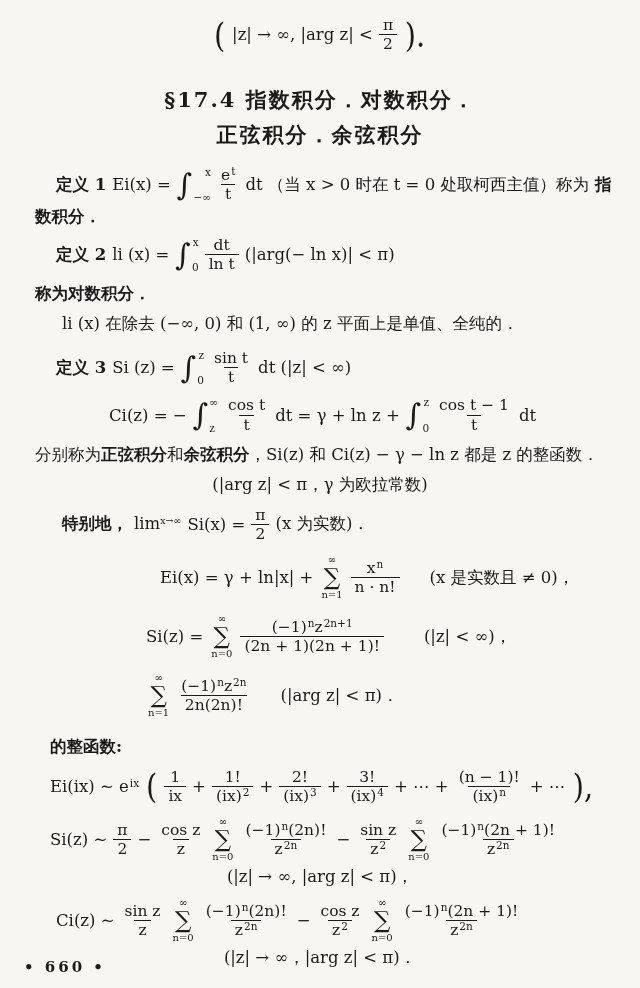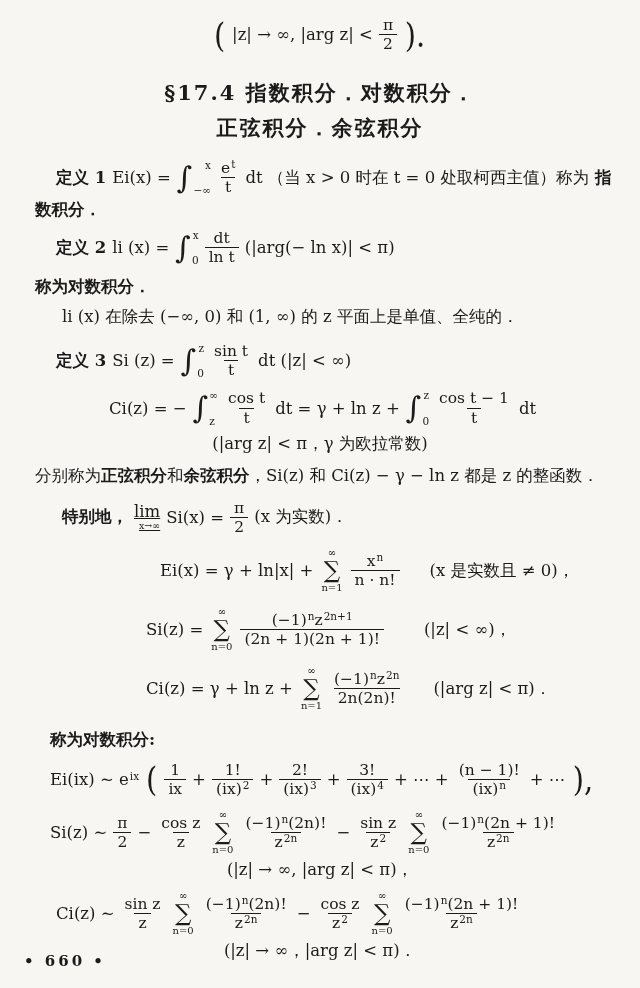--- a/index.html
+++ b/index.html
@@ -36,28 +36,28 @@
   .intg { display:inline-flex; align-items:center; }
   .isym { font-size:30px; line-height:1; font-weight:400; }
   .ilims { display:inline-flex; flex-direction:column; justify-content:space-between; height:36px; font-size:10.5px; line-height:1; margin-left:1px; }
   .ilims .isup { align-self:flex-end; }
   .ilims .isub { align-self:flex-start; }
   
   .sum { display:inline-flex; flex-direction:column; align-items:center; line-height:1; margin:0 2px; }
   .sum .ssup, .sum .ssub { font-size:10px; }
   .sum .ssym { font-size:23px; padding:1px 0; }
   
-  .lim { display:inline-flex; flex-direction:column; align-items:flex-end; line-height:1;text-decoration:underline; }
+  .lim { display:inline-flex; flex-direction:row; align-items:flex-start; line-height:1; }
   .lim .lsub { font-size:9.5px; }
   
   .bp { font-size:34px; font-weight:400; line-height:1; transform:scaleX(.85); }
   .sup { font-size:10.5px; position:relative; top:-5px; margin-left:1px; }
   .gap28 { display:inline-block; width:28px; }
   .gap18 { display:inline-block; width:18px; }
-  .footer { position:absolute; left:24px; bottom:18px; font-weight:700; font-size:15px; letter-spacing:3px; }.mt24{margin-top:25px}.mt18{margin-top:18px}.mt16{margin-top:16px}
+  .footer { position:absolute; left:24px; bottom:12px; font-weight:700; font-size:15px; letter-spacing:3px; }.mt24{margin-top:32px}.mt18{margin-top:18px}.mt16{margin-top:16px}
   .mt14{margin-top:14px}.mt12{margin-top:12px}.mt10{margin-top:10px}.mt8{margin-top:8px}
   .mt6{margin-top:6px}.mt4{margin-top:4px}.mt2{margin-top:2px}
   .pl35{padding-left:35px}.pl50{padding-left:50px}.pl56{padding-left:56px}.pl62{padding-left:62px}
   .pl128{padding-left:109px}.pl146{padding-left:146px}.pl160{padding-left:160px}
 </style>
 </head>
 <body>
 
 <div class="page">
 
@@ -163,26 +163,26 @@
         <span class="isup">z</span>
         <span class="isub">0</span>
       </span>
     </span>
     <span class="frac">
       <span class="num">cos t − 1</span>
       <span class="den">t</span>
     </span>
     <span>dt</span>
   </div>
+  <div class="fline pl35 mt8">
+    <span class="txt"><span>分别称为</span><span class="b">正弦积分</span><span>和</span><span class="b">余弦积分</span><span>，Si(z) 和 Ci(z) − γ − ln z 都是 z 的整函数．</span></span>
+  </div>
+
   <div class="fline c mt6">
     <span>(|arg z| &lt; π，γ 为欧拉常数)</span>
-  </div>
-
-  <div class="fline pl35 mt8">
-    <span class="txt"><span>分别称为</span><span class="b">正弦积分</span><span>和</span><span class="b">余弦积分</span><span>，Si(z) 和 Ci(z) − γ − ln z 都是 z 的整函数．</span></span>
   </div>
 
   <div class="fline pl62 mt10">
     <span class="b">特别地，</span>
     <span class="lim">
       <span class="lword">lim</span>
       <span class="lsub">x→∞</span>
     </span>
     <span>Si(x) =</span>
     <span class="frac">
@@ -225,41 +225,40 @@
           <span>z</span>
           <span class="sup">2n+1</span>
         </span>
       <span class="den">(2n + 1)(2n + 1)!</span>
     </span>
     <span class="gap28"></span>
     <span>(|z| &lt; ∞)，</span>
   </div>
 
   <div class="fline pl146 mt14">
-    <span>Ci(z) = γ + ln z +</span>
     <span class="sum">
       <span class="ssup">∞</span>
       <span class="ssym">∑</span>
       <span class="ssub">n=1</span>
     </span>
     <span class="frac">
       <span class="num">
           <span>(−1)</span>
           <span class="sup">n</span>
           <span>z</span>
           <span class="sup">2n</span>
         </span>
       <span class="den">2n(2n)!</span>
     </span>
     <span class="gap18"></span>
     <span>(|arg z| &lt; π)．</span>
   </div>
 
   <div class="fline pl50 mt16">
-    <span class="b txt">称为对数积分:</span>
+    <span class="b txt">的整函数:</span>
   </div>
 
   <div class="fline pl50 mt8">
     <span><span>Ei(ix) ∼ e</span><span class="sup">ix</span></span>
     <span class="bp">(</span>
     <span class="frac">
       <span class="num">1</span>
       <span class="den">ix</span>
     </span>
     <span>+</span>

